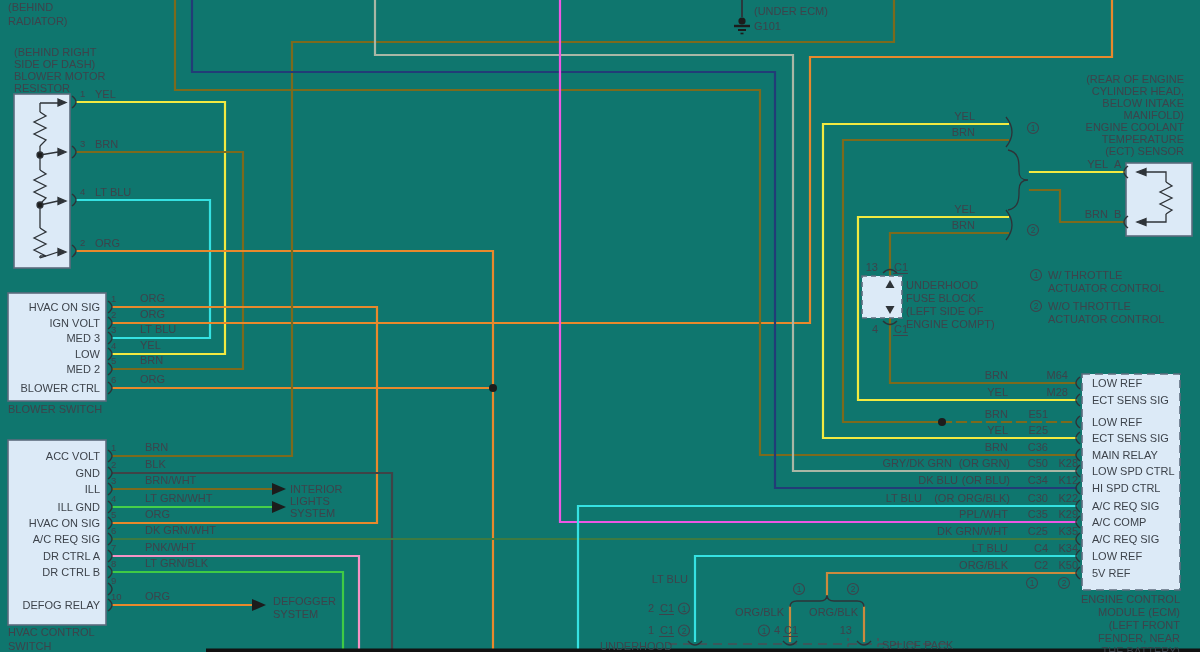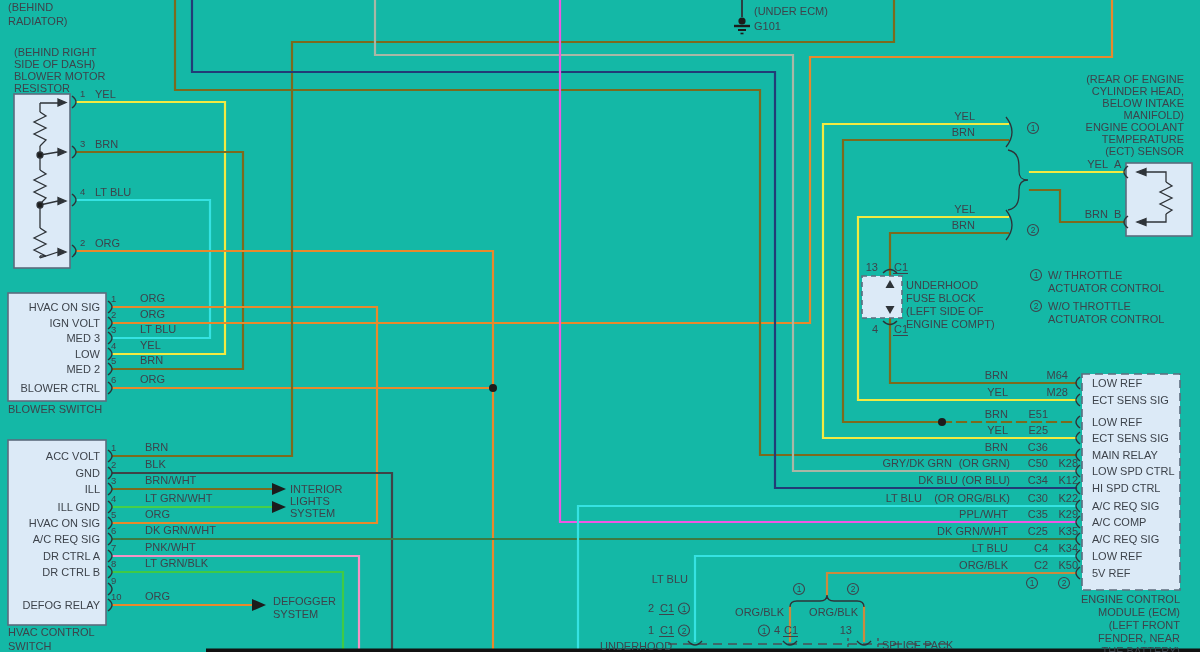--- a/index.html
+++ b/index.html
@@ -1,16 +1,16 @@
 <!DOCTYPE html>
 <html><head>
 <meta charset="utf-8">
 <style>
   html,body{margin:0;padding:0;background:#ffffff;}
-  .stage{position:relative;width:1200px;height:652px;overflow:hidden;background:#14b8a6;
+  .stage{position:relative;width:1200px;height:652px;overflow:hidden;background:#0f766e;
          font-family:"Liberation Sans", sans-serif;}
   svg text{font-family:"Liberation Sans", sans-serif;fill:#3d434b;font-size:11px;}
   svg text.pin{font-size:9.5px;}
   svg text.sym{font-size:8.5px;text-anchor:middle;}
   svg .wire{fill:none;stroke-width:2.2;stroke-linecap:square;}
   svg .thin{fill:none;stroke:#2e3338;stroke-width:1.3;}
   svg .arc{fill:none;stroke:#2e3338;stroke-width:1.4;}
   svg .cbox{fill:#dceaf7;stroke:#5d6c7e;stroke-width:1.6;}
 </style>
 </head>

